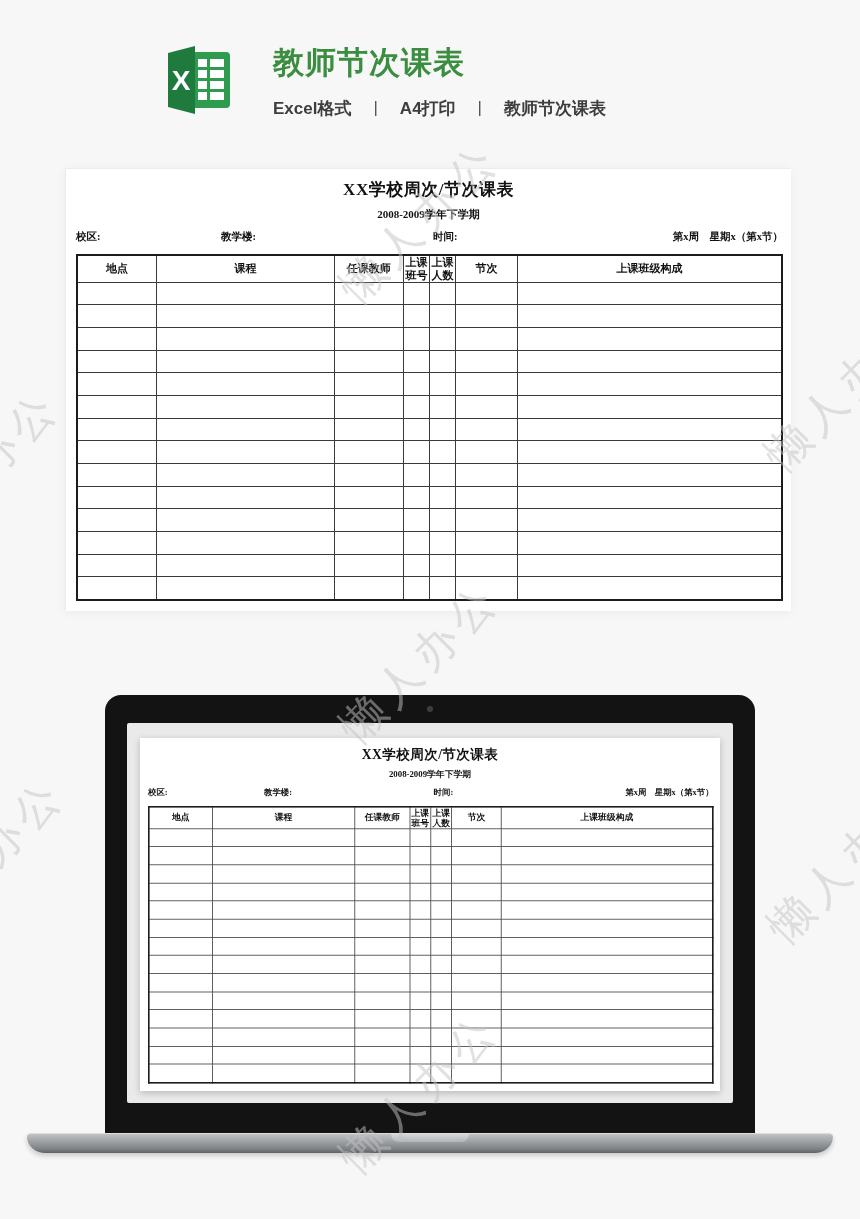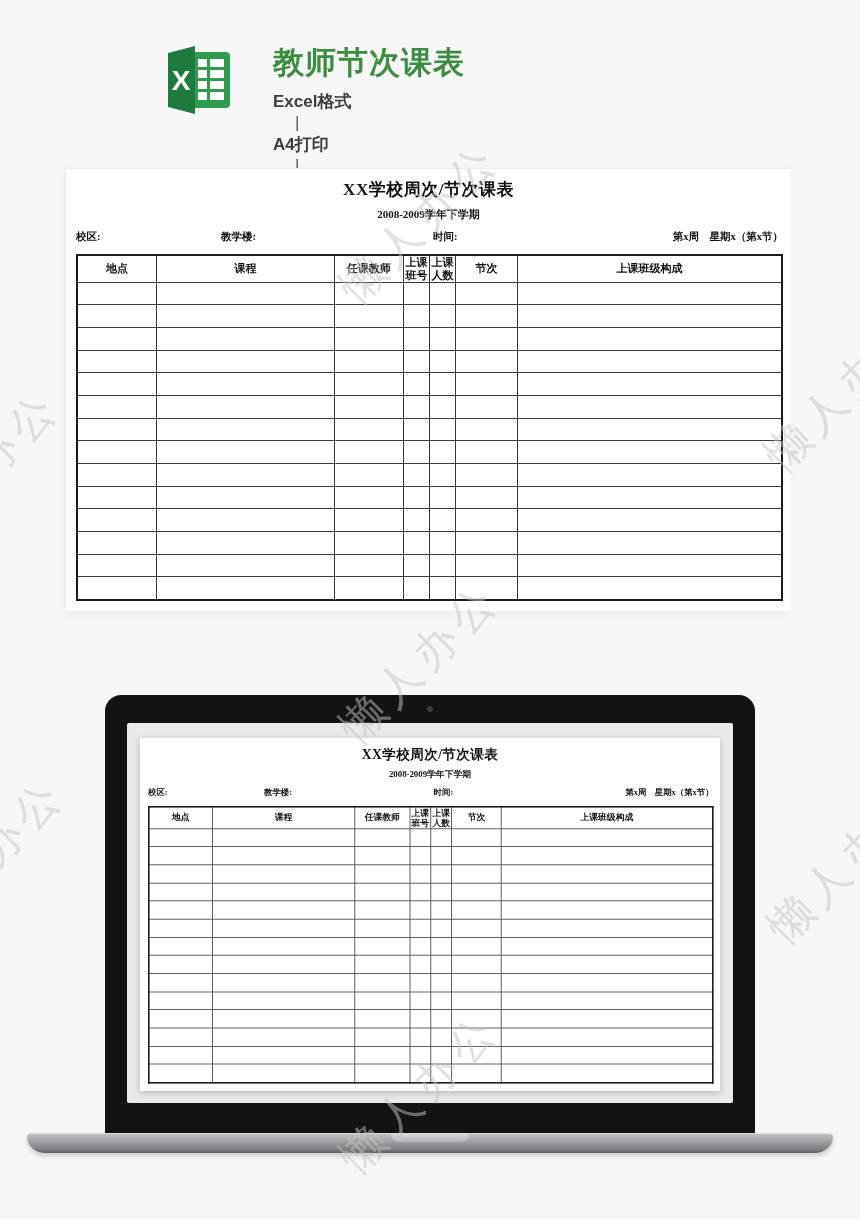--- a/index.html
+++ b/index.html
@@ -22,26 +22,26 @@
   .hdr-icon { width: 68px; height: 70px; flex: 0 0 auto; }
   .hdr-text { display: flex; flex-direction: column; }
   .hdr-title {
     font-size: 31px;
     font-weight: 700;
     color: #3b8e3f;
     letter-spacing: 1px;
     line-height: 1.15;
   }
   .hdr-sub {
-    margin-top: 9px;
+    margin-top: 16px;
     font-size: 17px;
     font-weight: 700;
     color: #3d3d3d;
     display: flex;
-    flex-direction: column;
+    align-items: center;
   }
   .hdr-sub .sep { margin: 0 22px; font-weight: 400; color: #555; }
 
   
   .sheet {
     position: relative;
     width: 725px; height: 442px;
     background: #ffffff;
     font-family: "Liberation Serif", "DejaVu Serif", serif;
     color: #111;

